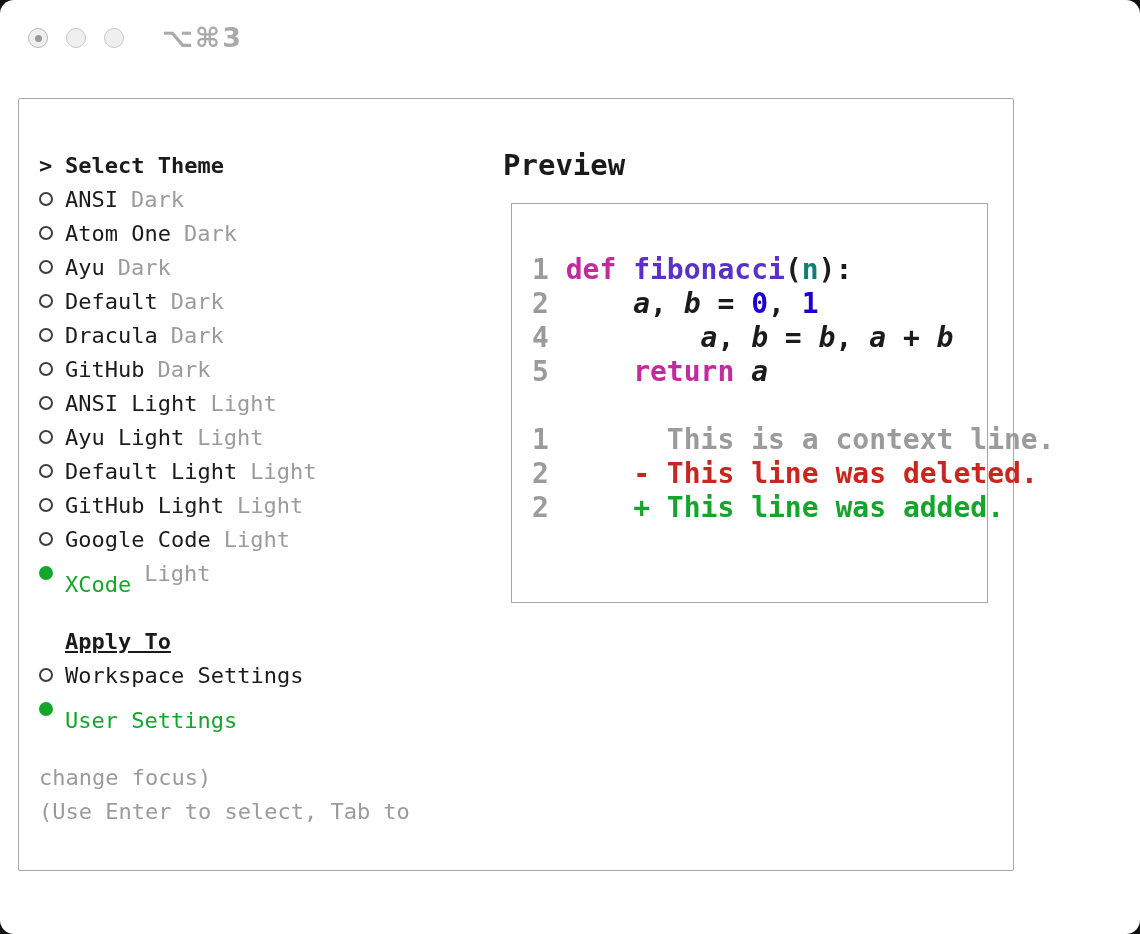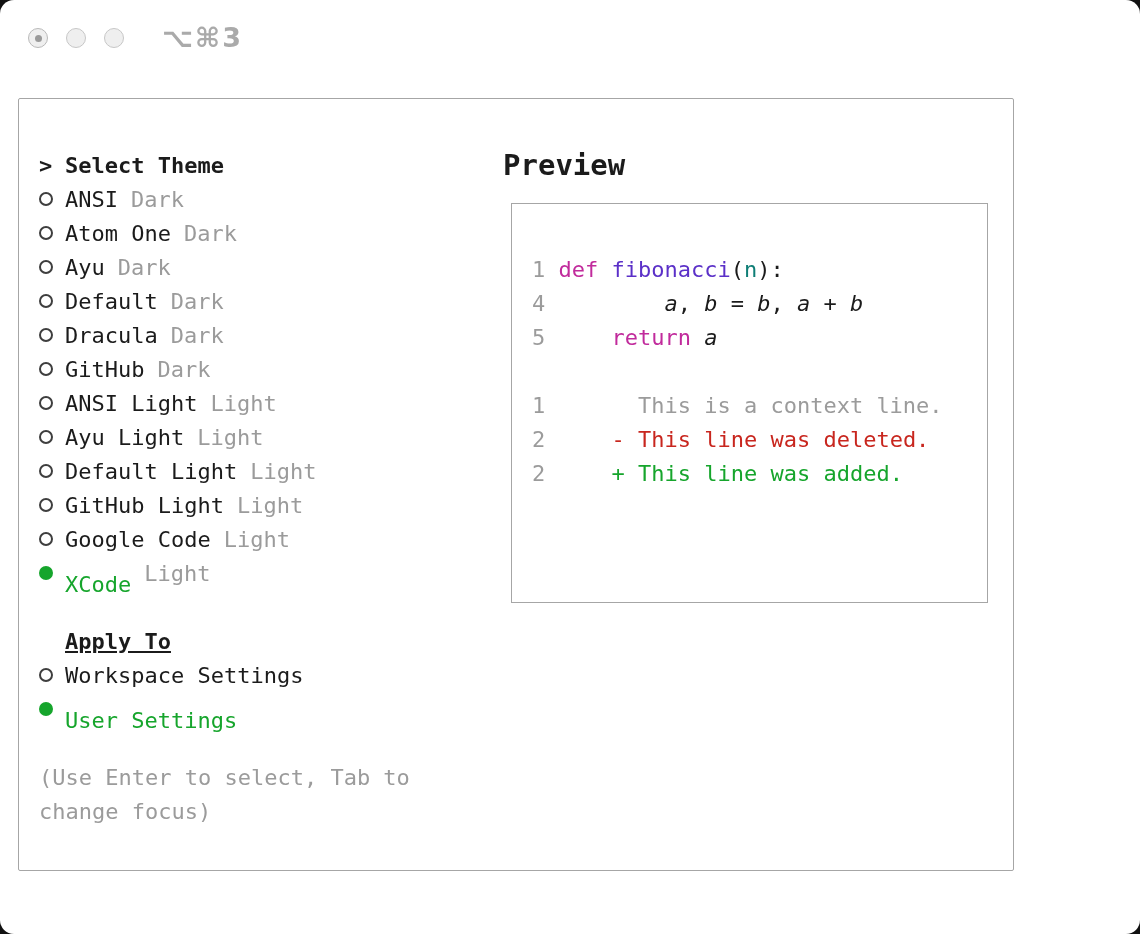--- a/index.html
+++ b/index.html
@@ -33,21 +33,21 @@
   .row.apply-label{font-weight:700;padding-left:26px;text-decoration:underline;}
   .row.hint{color:var(--gray,#9b9b9b);}
   .spacer{height:34px;}
 
   
   .preview-title{position:absolute;left:484px;top:49px;height:34px;line-height:34px;
          font-size:29px;font-weight:700;color:var(--text,#1b1b1b);}
   .preview-box{position:absolute;left:492px;top:104px;width:477px;height:400px;box-sizing:border-box;
          border:1.5px solid var(--border,#a6a6a6);background:#fff;}
   .code{position:absolute;left:20px;top:49px;}
-  .code-line{height:34px;line-height:34px;font-size:22px;white-space:pre;}
+  .code-line{height:34px;line-height:34px;font-size:28px;white-space:pre;font-weight:bold;}
   .tok-ln{color:var(--gray,#9b9b9b);}
   .tok-kw{color:var(--kw,#c12b9c);}
   .tok-fn{color:var(--fn,#5b30c8);}
   .tok-num{color:var(--num,#1c00cf);}
   .tok-par{color:var(--par,#0f7e76);}
   .tok-var{color:var(--text,#1b1b1b);font-style:italic;}
   .tok-pl{color:var(--text,#1b1b1b);}
   .tok-ctx{color:var(--gray,#9b9b9b);text-align:right;}
   .tok-del{color:var(--red,#c8261e);margin-top:48px;}
   .tok-add{color:var(--green,#16a52c);}
@@ -113,29 +113,30 @@
 
       <div class="row">
         <span class="radio"></span><span class="opt-name">Workspace Settings</span>
       </div>
       <div class="row selected">
         <span class="radio"></span><span class="opt-name">User Settings</span>
       </div>
 
       <div class="spacer"></div>
 
+      <div class="row hint">change focus)</div>
       <div class="row hint">(Use Enter to select, Tab to</div>
-      <div class="row hint">change focus)</div>
     </div>
 
     <div class="preview-title">Preview</div>
 
     <div class="preview-box">
       <div class="code">
         <div class="code-line"><span class="tok-ln">1 </span><span class="tok-kw">def</span><span class="tok-pl"> </span><span class="tok-fn">fibonacci</span><span class="tok-pl">(</span><span class="tok-par">n</span><span class="tok-pl">):</span></div>
+        <div class="code-line"><span class="tok-ln">2 </span><span class="tok-pl">    </span><span class="tok-var">a</span><span class="tok-pl">, </span><span class="tok-var">b</span><span class="tok-pl"> = </span><span class="tok-num">0</span><span class="tok-pl">, </span><span class="tok-num">1</span></div>
         <div class="code-line"><span class="tok-ln">4 </span><span class="tok-pl">        </span><span class="tok-var">a</span><span class="tok-pl">, </span><span class="tok-var">b</span><span class="tok-pl"> = </span><span class="tok-var">b</span><span class="tok-pl">, </span><span class="tok-var">a</span><span class="tok-pl"> + </span><span class="tok-var">b</span></div>
         <div class="code-line"><span class="tok-ln">5 </span><span class="tok-pl">    </span><span class="tok-kw">return</span><span class="tok-pl"> </span><span class="tok-var">a</span></div>
         <div class="code-line"></div>
         <div class="code-line"><span class="tok-ln">1</span><span class="tok-ctx">       This is a context line.</span></div>
         <div class="code-line"><span class="tok-ln">2</span><span class="tok-pl">     </span><span class="tok-del">- This line was deleted.</span></div>
         <div class="code-line"><span class="tok-ln">2</span><span class="tok-pl">     </span><span class="tok-add">+ This line was added.</span></div>
       </div>
     </div>
 
   </div>

